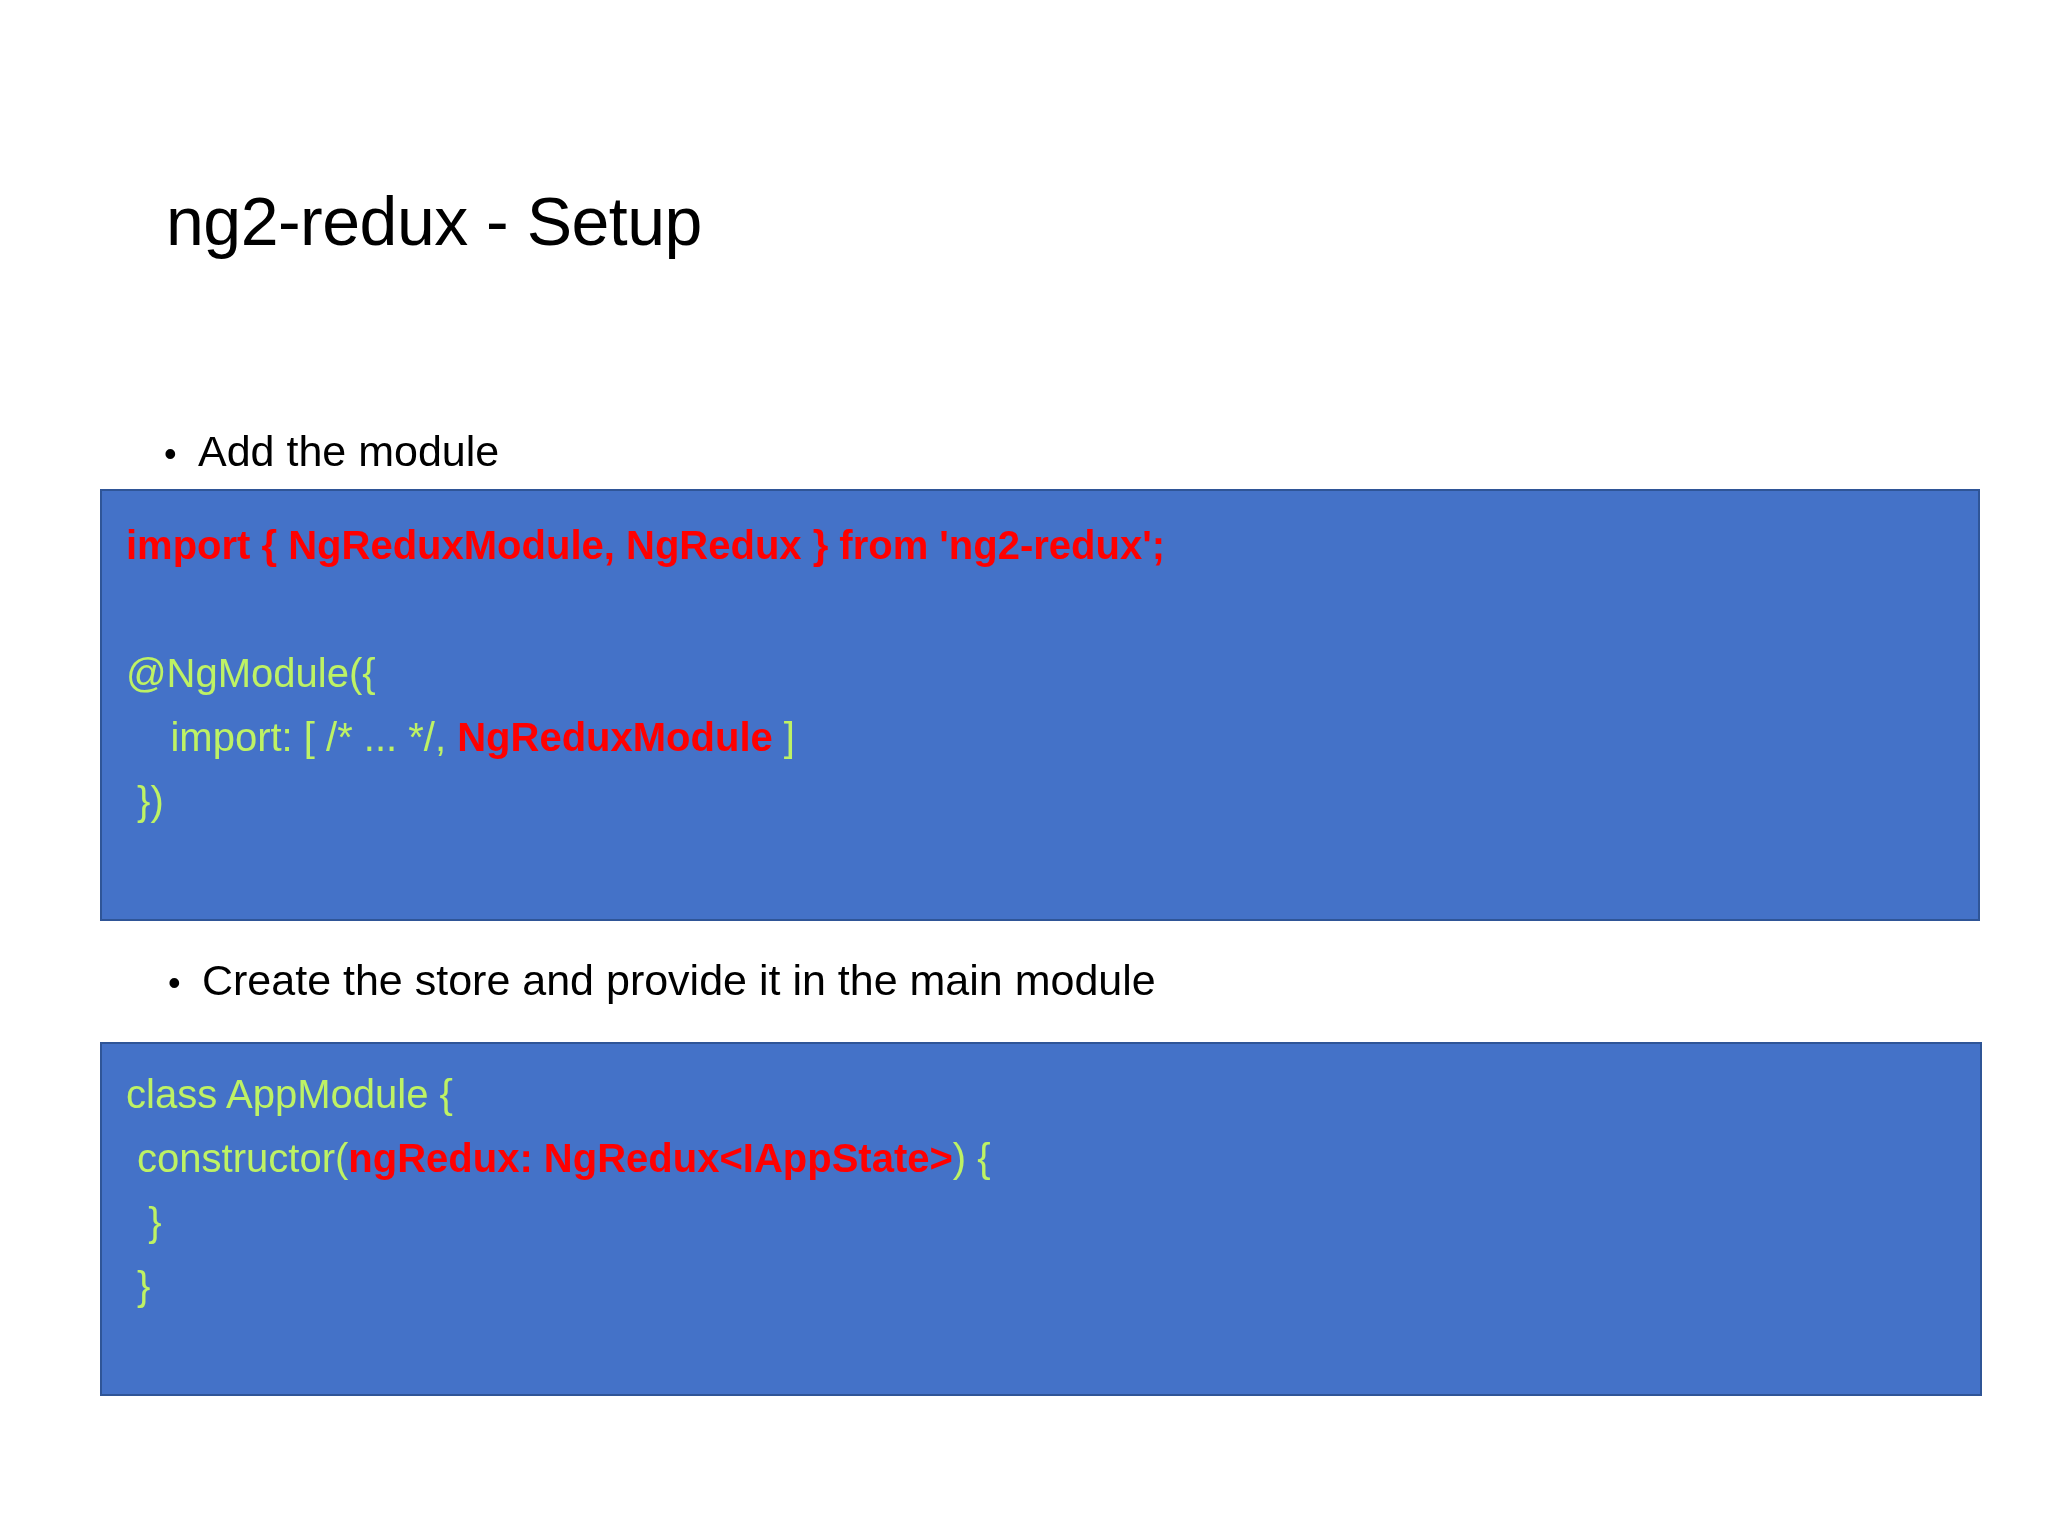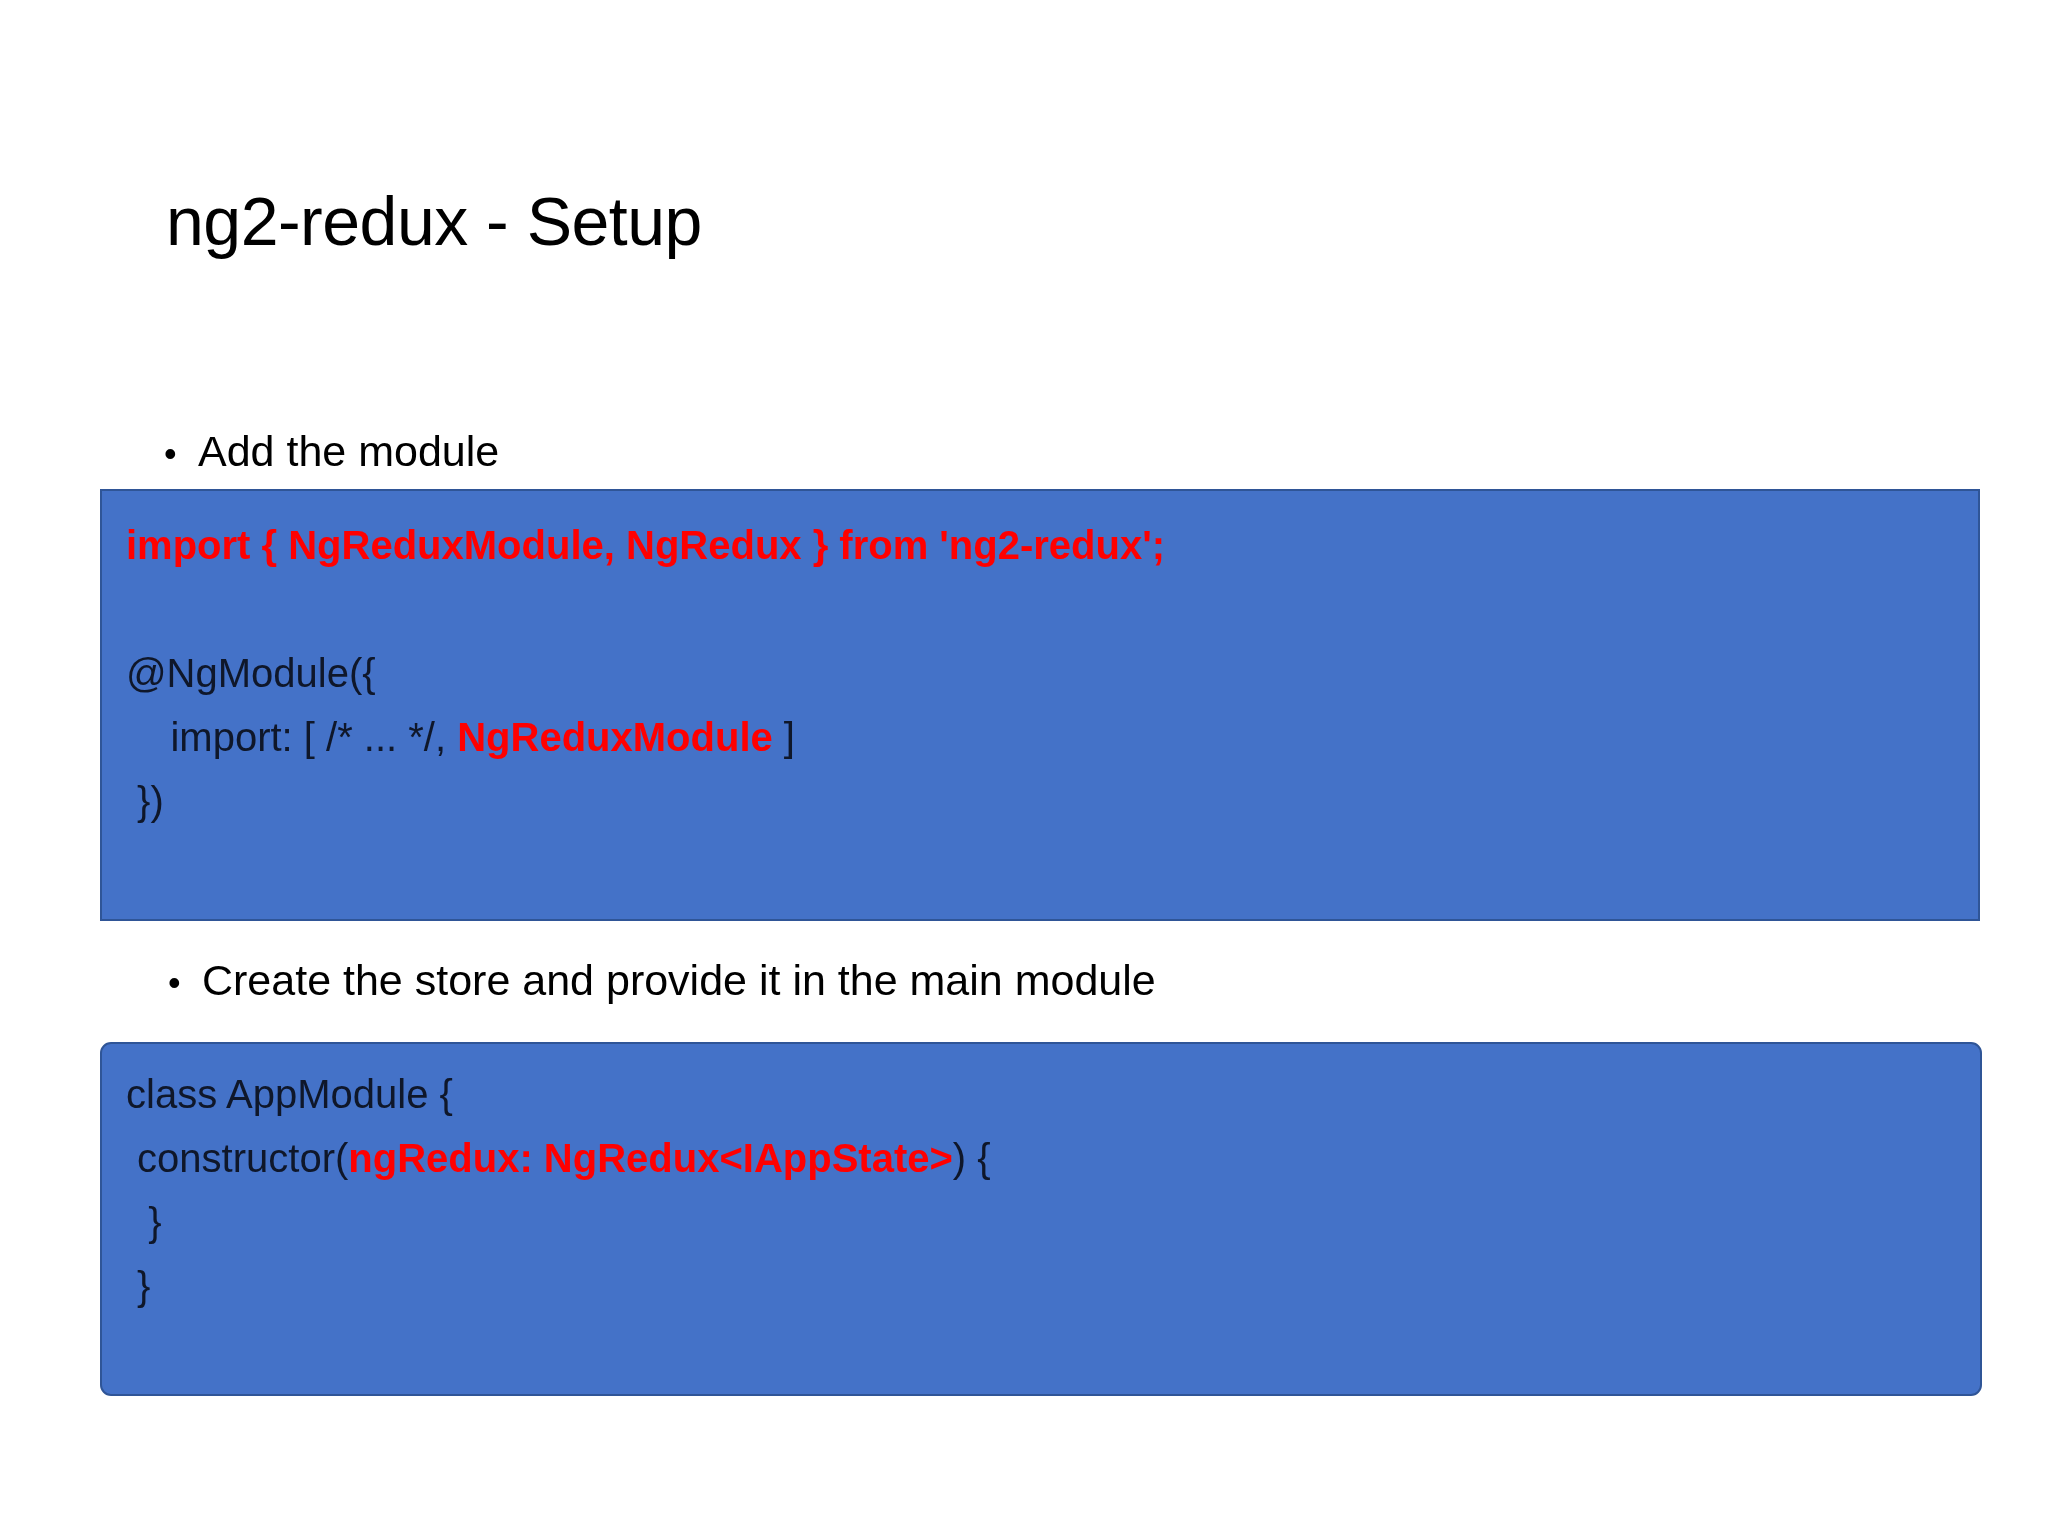--- a/index.html
+++ b/index.html
@@ -68,35 +68,34 @@
     width: 1880px;
     height: 432px;
     padding: 22px 0 0 24px;
   }
   .code-box-2 {
     left: 100px;
     top: 1042px;
     width: 1882px;
     height: 354px;
     padding: 18px 0 0 24px;
-    border-radius: 11px;
   }
   .code-line {
     font-family: "Liberation Sans", sans-serif;
     font-size: 40px;
     line-height: 64px;
     color: #ffffff;
     white-space: pre;
   }
   .code-line.blank { color: transparent; }
   .tok-red {
     color: #FF0000;
     font-weight: bold;
   }
-  .tok-white { color: #0f172a; }
+  .tok-white { color: #bef264; }
 </style>
 </head>
 <body>
 
 <div class="slide">
 
   <div class="slide-title">ng2-redux - Setup</div>
 
   <div class="bullet bullet-1">
     <span class="dot">•</span>

